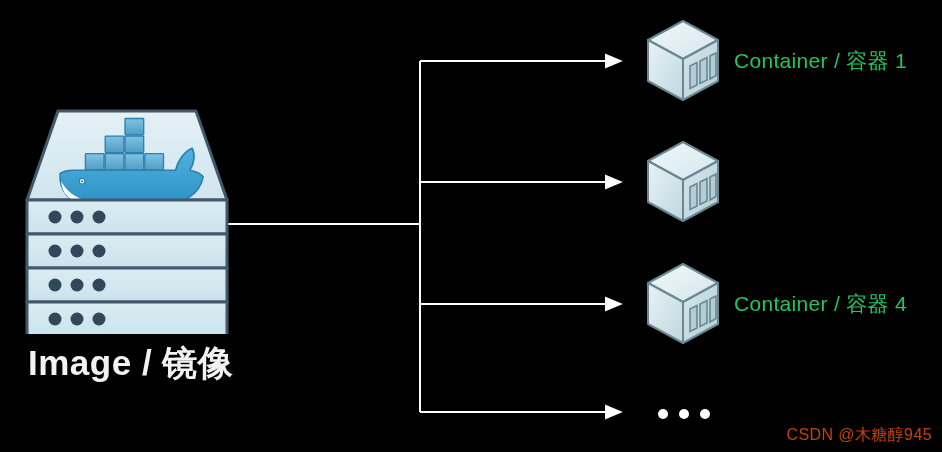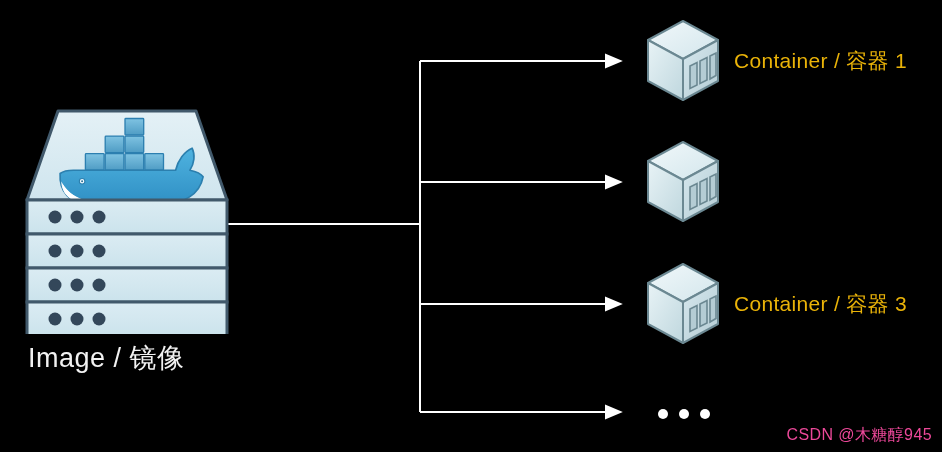--- a/index.html
+++ b/index.html
@@ -32,22 +32,22 @@
     top: 108px;
     width: 210px;
     height: 226px;
   }
   #image-label {
     position: absolute;
     left: 28px;
     top: 340px;
     width: 220px;
     color: #f2f2f2;
-    font-size: 27px;
-    font-weight: 400;
+    font-size: 35px;
+    font-weight: 700;
     letter-spacing: 0.5px;
     white-space: nowrap;
   }
   
   .container-row {
     position: absolute;
     left: 644px;
     width: 300px;
     height: 86px;
   }
@@ -56,21 +56,21 @@
     left: 0;
     top: 0;
     width: 78px;
     height: 86px;
   }
   .container-label {
     position: absolute;
     left: 90px;
     top: 50%;
     transform: translateY(-50%);
-    color: #eab308;
+    color: #22c55e;
     font-size: 21px;
     font-weight: 300;
     letter-spacing: 0.3px;
     white-space: nowrap;
   }
   .ellipsis-dots {
     position: absolute;
     left: 14px;
     top: 50%;
     transform: translateY(-50%);
@@ -82,21 +82,21 @@
     width: 10px;
     height: 10px;
     border-radius: 50%;
     background: #ffffff;
   }
   
   #watermark {
     position: absolute;
     right: 10px;
     bottom: 6px;
-    color: #ec4899;
+    color: #c2410c;
     font-size: 16px;
     font-weight: 400;
     letter-spacing: 0.4px;
     white-space: nowrap;
   }
 </style>
 </head>
 <body>
 
 <div id="canvas">
@@ -246,21 +246,21 @@
         <path d="M39,3 L74,22 L39,41 L4,22 Z" fill="url(#cubeTop)" stroke="#6b8892" stroke-width="2" stroke-linejoin="round"></path>
         <path d="M4,22 L39,41 L39,82 L4,63 Z" fill="url(#cubeLeft)" stroke="#6b8892" stroke-width="2" stroke-linejoin="round"></path>
         <path d="M74,22 L74,63 L39,82 L39,41 Z" fill="url(#cubeRight)" stroke="#6b8892" stroke-width="2" stroke-linejoin="round"></path>
         <g fill="#b4ccd4" stroke="#6b8892" stroke-width="1.6">
           <path d="M46,48 L53,44.5 L53,67 L46,70.5 Z"></path>
           <path d="M56,43 L63,39.5 L63,62 L56,65.5 Z"></path>
           <path d="M66,38 L72,35 L72,57.5 L66,61 Z"></path>
         </g>
       </svg>
     </div>
-    <div class="container-label">Container / 容器 3</div>
+    <div class="container-label">Container / 容器 4</div>
   </div>
 
   <div class="container-row" style="top:371px;">
     <div class="ellipsis-dots">
       <i></i>
         <i></i>
         <i></i>
     </div>
   </div>
 

